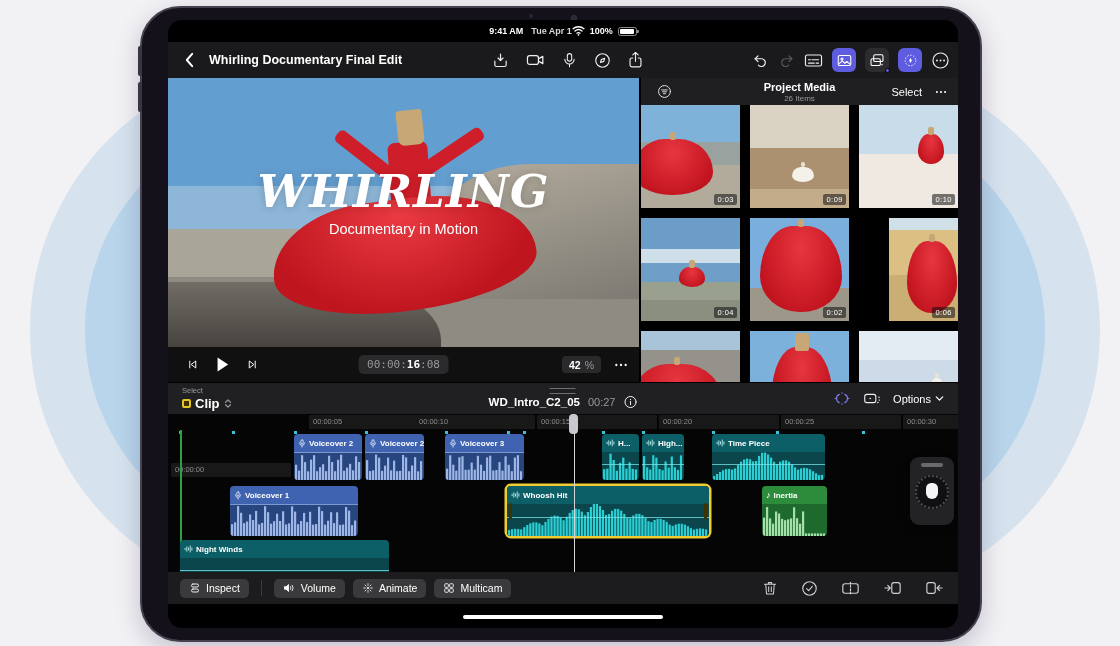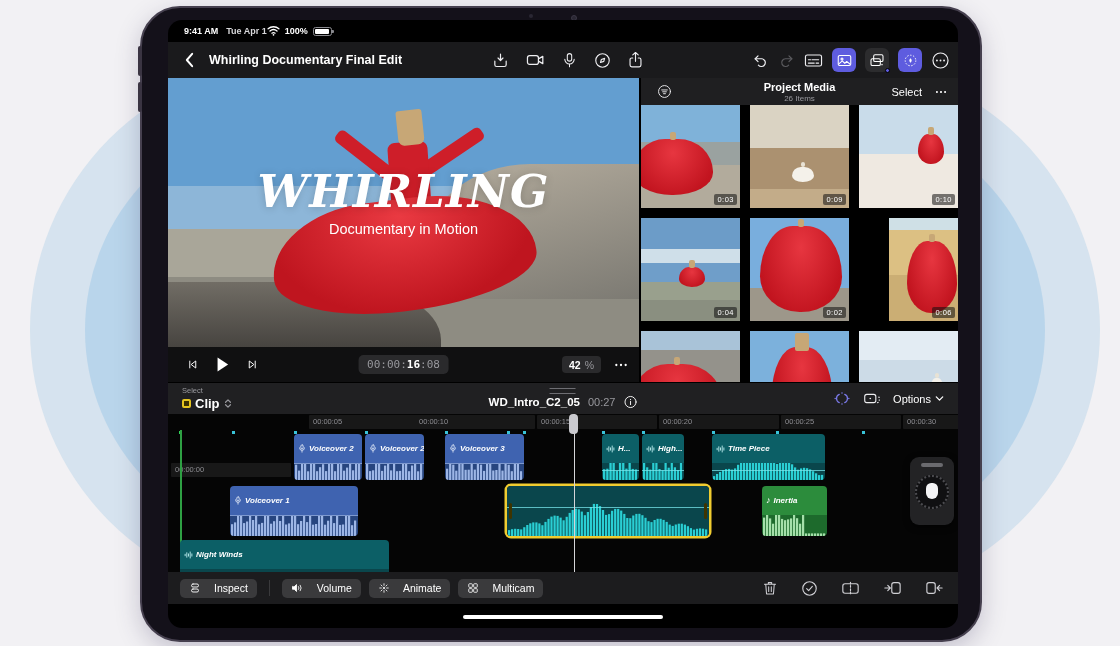--- a/index.html
+++ b/index.html
@@ -20,21 +20,21 @@
   .sb1 { top:38px; } .sb2 { top:74px; }
   .cam-dot { position:absolute; border-radius:50%; background:#2a2733; }
   .cd1 { left:387px; top:6px; width:4px; height:4px; }
   .cd2 { left:429px; top:7px; width:6px; height:6px; border:1px solid #3c3846; }
 
   .screen { position:absolute; left:26px; top:12px; width:790px; height:608px; background:#000;
             border-radius:14px; overflow:hidden; color:#fff; }
 
   
   .status { position:absolute; left:0; top:0; width:100%; height:22px; display:flex; align-items:center;
-            justify-content:flex-start; padding:0 16px; font-size:9px; font-weight:bold; color:#fff; }
+            justify-content:center; padding:0 16px; font-size:9px; font-weight:bold; color:#fff; }
   .status .left { display:flex; gap:8px; }
   .status .date { color:#d7d7da; }
   .status .right { display:flex; align-items:center; gap:5px; }
   .batt { width:19px; height:9px; border:1px solid #8a8a8f; border-radius:2.5px; position:relative; }
   .batt i { position:absolute; left:1px; top:1px; bottom:1px; width:14px; background:#fff; border-radius:1px; }
   .batt u { position:absolute; right:-3px; top:2.5px; width:2px; height:3px; background:#8a8a8f; border-radius:0 1px 1px 0; }
 
   
   .topbar { position:absolute; left:0; top:22px; width:100%; height:36px; background:#1a1a1c; display:flex; align-items:center; }
   .topbar .back { margin-left:16px; color:#fff; }
@@ -142,22 +142,22 @@
   .ruler { position:absolute; left:0; top:0; width:100%; height:16px; }
   .rcell { position:absolute; top:1px; height:14px; background:#181818; border-radius:1px; }
   .rcell span { font-size:7.5px; color:#8e8e93; padding-left:4px; line-height:14px; display:block; }
   .kfrow { position:absolute; left:0; top:16px; width:100%; height:5px; }
   .kf { position:absolute; top:1px; width:3px; height:3px; background:#39c3d8; }
   .kf.green { background:#30d158; }
   .start-line { position:absolute; left:12px; top:16px; bottom:0; width:1.5px; background:#2ea043; }
   .track { position:absolute; left:0; width:100%; }
   .t1 { top:20px; height:46px; } .t2 { top:72px; height:50px; } .t3 { top:126px; height:46px; }
   .clip { position:absolute; top:0; height:100%; border-radius:4px; overflow:hidden; display:flex; flex-direction:column; }
-  .clip .head { height:29px; flex:none; display:flex; align-items:center; gap:3px; padding:0 4px;
-                font-size:8px; font-weight:bold; color:#fff; white-space:nowrap; overflow:hidden;font-style:italic; }
+  .clip .head { height:18px; flex:none; display:flex; align-items:center; gap:3px; padding:0 4px;
+                font-size:8px; font-weight:bold; color:#fff; white-space:nowrap; overflow:hidden; }
   .clip .body { flex:1; position:relative; overflow:hidden; }
   .clip .body svg.wave { position:absolute; left:1px; bottom:0; }
   .clip.voiceover .head { background:#3f63b0; } .clip.voiceover .body { background:#27457f; border-top:1px solid #7e99cf; }
   .clip.audio-teal .head { background:#0c5f66; } .clip.audio-teal .body { background:#0a464c; }
   .clip.audio-teal .body::after { content:''; position:absolute; left:0; right:0; top:42%; height:1px; background:rgba(120,230,235,.75); }
   .clip.music-green .head { background:#2c8c3c; } .clip.music-green .body { background:#1d6a2c; }
   .clip.selected { box-shadow:0 0 0 2.5px #f0cc30; }
   .trim { position:absolute; top:50%; transform:translateY(-50%); width:3px; height:16px; background:#3f3400; border-radius:2px; z-index:2; }
   .trim.l { left:2px; } .trim.r { right:2px; }
   .playhead { position:absolute; left:401px; top:0; bottom:0; width:9px; z-index:5; }
@@ -168,21 +168,21 @@
   .jog .bar { position:absolute; left:50%; transform:translateX(-50%); top:6px; width:22px; height:4px; background:#6a6a6e; border-radius:2px; }
   .jog .dial { position:absolute; left:50%; top:18px; transform:translateX(-50%); width:34px; height:34px; border-radius:50%;
                background:#101012; border:2px dotted #4c4c50; }
   .jog .pin { position:absolute; left:50%; top:26px; transform:translateX(-50%); width:12px; height:16px; background:#f4f4f6;
               border-radius:6px 6px 7px 7px; }
 
   
   .botbar { position:absolute; left:0; top:552px; width:100%; height:32px; background:#1c1c1e;
             display:flex; align-items:center; }
   .bb-left { display:flex; align-items:center; gap:8px; margin-left:12px; }
-  .bbtn { display:flex; align-items:center; gap:13px; background:#3a3a3c; color:#fff; font-size:10.5px;
+  .bbtn { display:flex; align-items:center; gap:5px; background:#3a3a3c; color:#fff; font-size:10.5px;
           height:19px; padding:0 9px; border-radius:5px; }
   .bb-div { width:1px; height:16px; background:#3a3a3c; margin:0 4px; }
   .bb-right { position:absolute; right:14px; display:flex; align-items:center; gap:23px; color:#cfcfd4; }
 
   .home { position:absolute; left:50%; transform:translateX(-50%); bottom:9px; width:200px; height:4.5px;
           background:#fff; border-radius:3px; z-index:9; }
 
   svg { display:block; }
   .note { font-size:9px; line-height:1; }
 </style>
@@ -786,20 +786,28 @@
                   <rect x="108.0" y="21.9" width="2.2" height="11.1"></rect>
                   <rect x="111.0" y="21.5" width="2.2" height="11.5"></rect>
                   <rect x="114.0" y="4.0" width="2.2" height="29.0"></rect>
                   <rect x="117.0" y="7.6" width="2.2" height="25.4"></rect>
                   <rect x="120.0" y="22.2" width="2.2" height="10.8"></rect>
                   <rect x="123.0" y="17.5" width="2.2" height="15.5"></rect>
                 </svg>
               </div>
             </div>
             <div class="clip audio-teal selected" style="left: 339px; width: 202px;">
+              <div class="head">
+                <span class="clip-icon">
+                  <svg width="9" height="8" viewBox="0 0 24 20" stroke="#bfeff0" stroke-width="2.4" stroke-linecap="round" fill="none">
+                    <path d="M3 8v4M7.5 4v12M12 7v6M16.5 2v16M21 7v6"></path>
+                  </svg>
+                </span>
+                <span>Whoosh Hit</span>
+              </div>
               <div class="body">
                 <svg class="wave" width="200" height="33" fill="#2acfd4">
                   <rect x="0.0" y="27.1" width="2.2" height="5.9"></rect>
                   <rect x="3.0" y="26.2" width="2.2" height="6.8"></rect>
                   <rect x="6.1" y="25.8" width="2.2" height="7.2"></rect>
                   <rect x="9.1" y="26.0" width="2.2" height="7.0"></rect>
                   <rect x="12.1" y="26.4" width="2.2" height="6.6"></rect>
                   <rect x="15.2" y="24.2" width="2.2" height="8.8"></rect>
                   <rect x="18.2" y="22.0" width="2.2" height="11.0"></rect>
                   <rect x="21.2" y="20.3" width="2.2" height="12.7"></rect>

